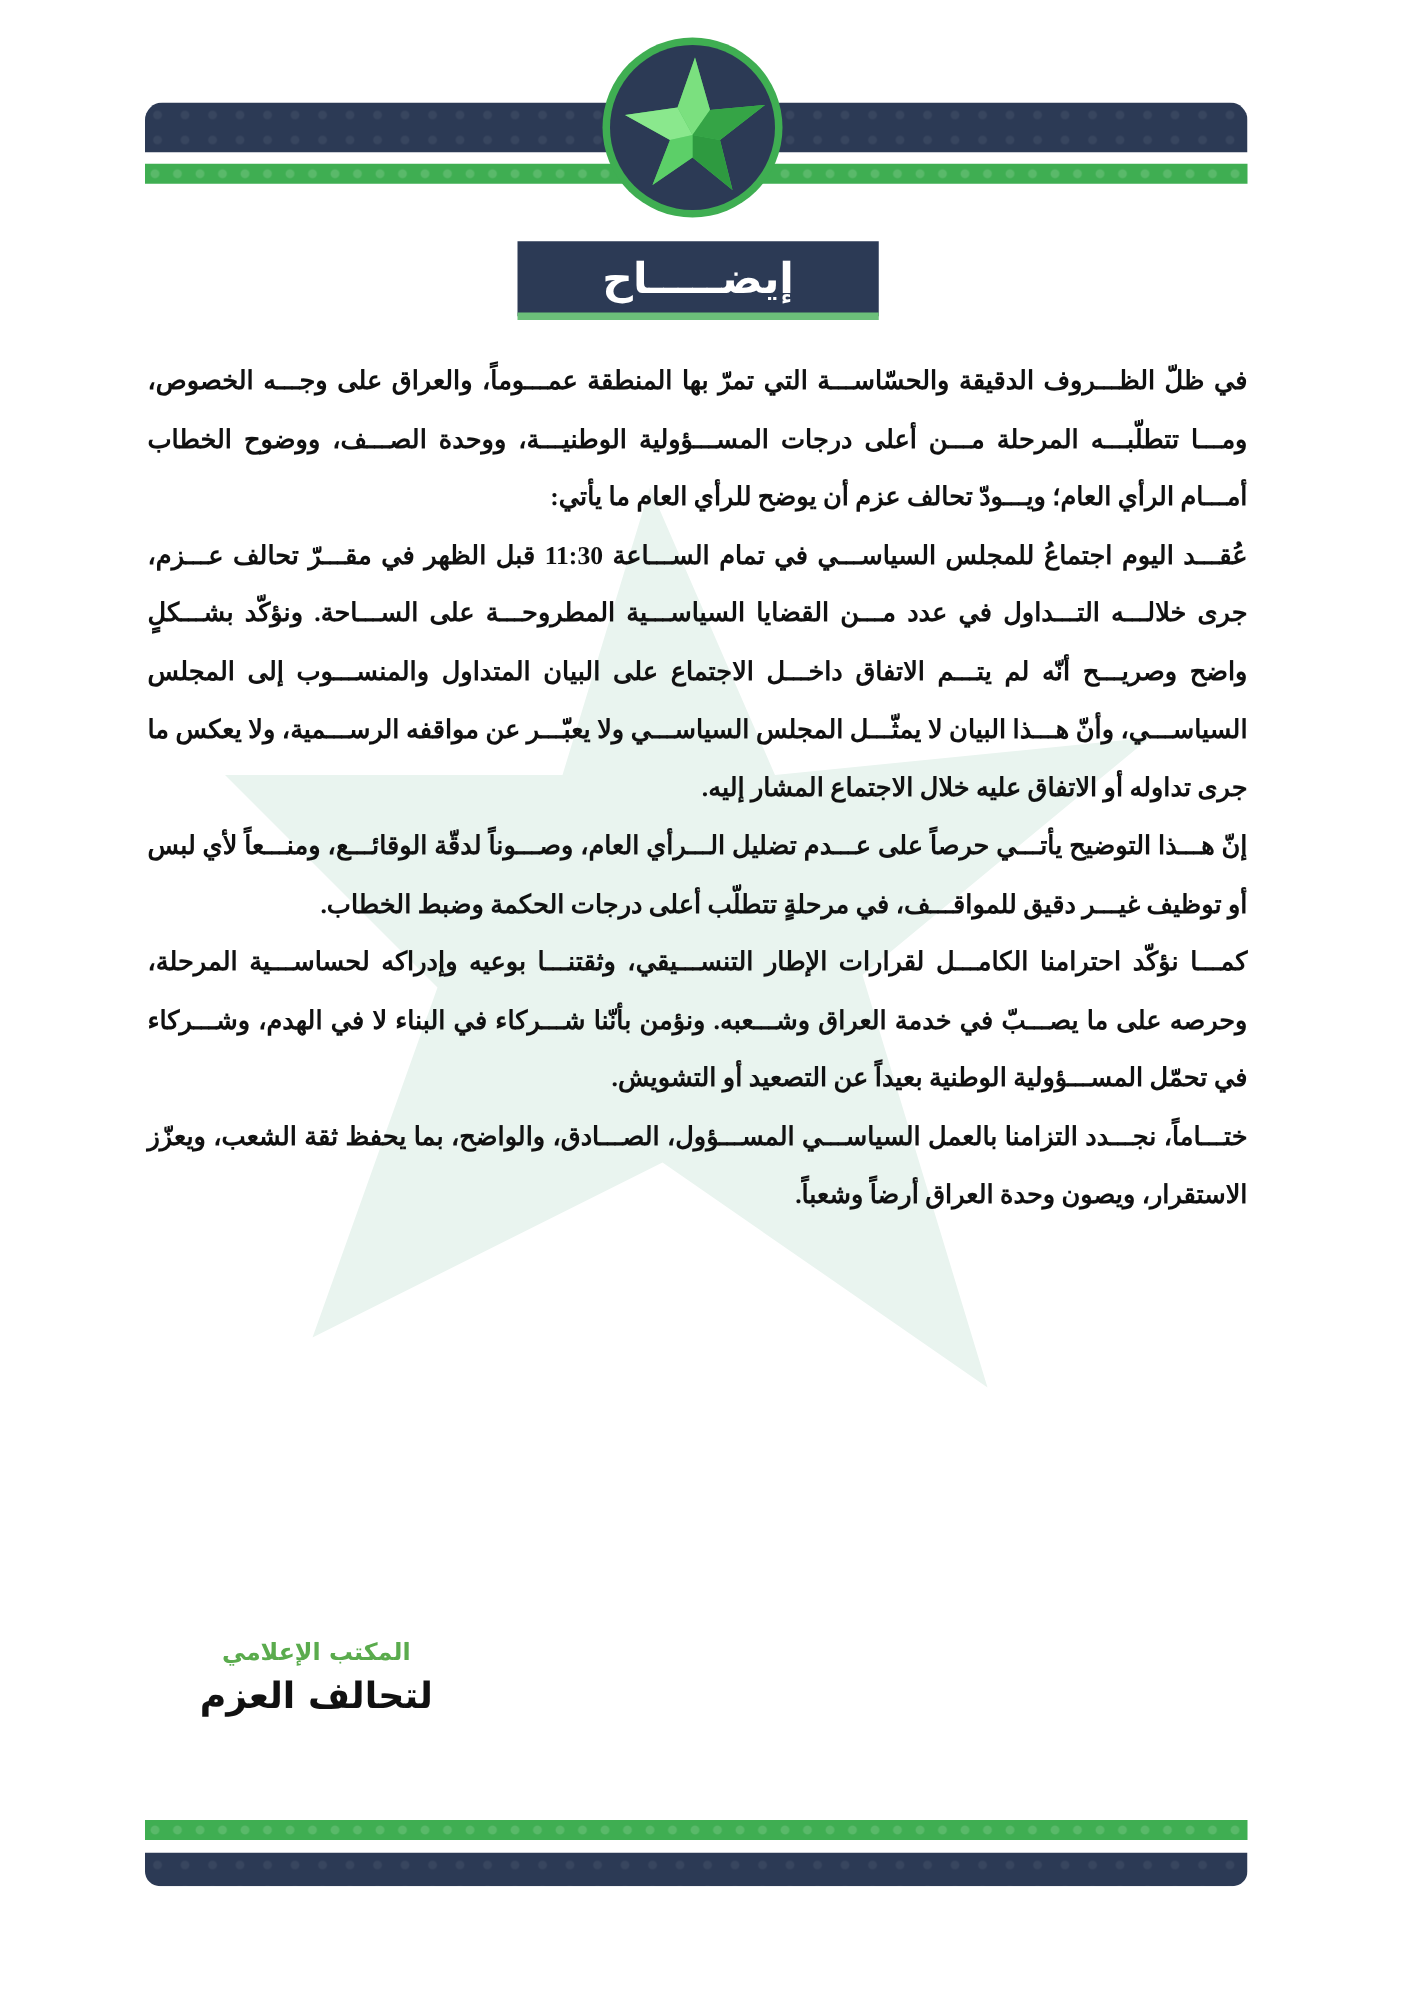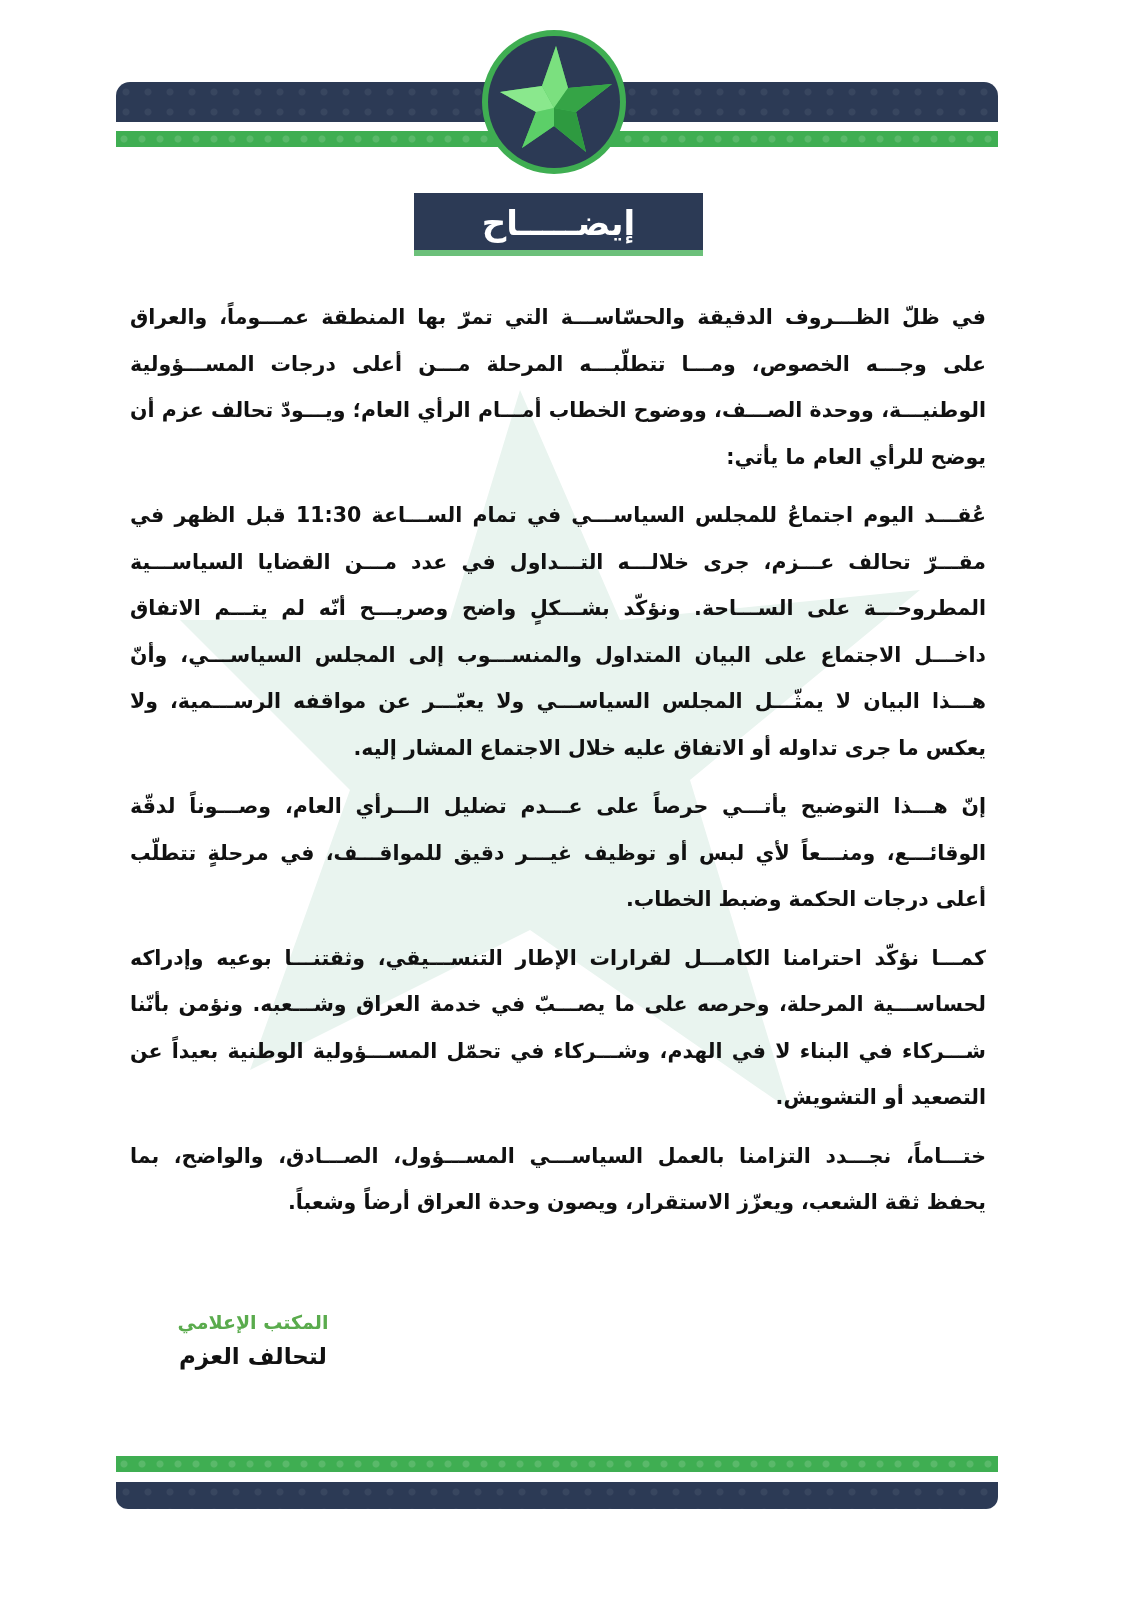--- a/index.html
+++ b/index.html
@@ -25,26 +25,26 @@
   #title-text { color: #ffffff; font-family: "DejaVu Sans", sans-serif; font-weight: bold;
                 font-size: 34px; letter-spacing: 2px; }
   #title-underline { position: absolute; left: 414px; top: 250px; width: 289px; height: 6px; background: #6cc07a; }
 
   #watermark { position: absolute; left: 150px; top: 370px; width: 800px; height: 760px; z-index: 0; }
 
   #body { position: absolute; left: 118px; top: 282px; width: 880px; z-index: 1;
           direction: rtl; text-align: justify; text-align-last: right;
           font-family: "DejaVu Sans", sans-serif; font-weight: bold; font-size: 20.5px;
           line-height: 46.5px; color: #111111; }
-  #body p { margin: 12px; }
+  #body p { margin: 0; font-family: Liberation Serif, serif; }
 
   #signature { position: absolute; left: 118px; top: 1305px; width: 270px; direction: rtl;
                text-align: center; font-family: "DejaVu Sans", sans-serif; font-weight: bold; z-index: 1; }
   #sig-office { color: #5aab4d; font-size: 19px; line-height: 34px; }
-  #sig-alliance { color: #111; font-size: 23px; line-height: 34px; }
+  #sig-alliance { color: #111; font-size: 29px; line-height: 34px; }
   #sig-date { color: #111; font-size: 23px; line-height: 34px; }
 </style>
 </head>
 <body>
 
 <div class="bar navy" id="top-navy"></div>
 <div class="bar green" id="top-green"></div>
 
 <svg id="emblem" viewBox="0 0 148 148">
   <circle cx="74" cy="74" r="72" fill="#3fae52"></circle>

